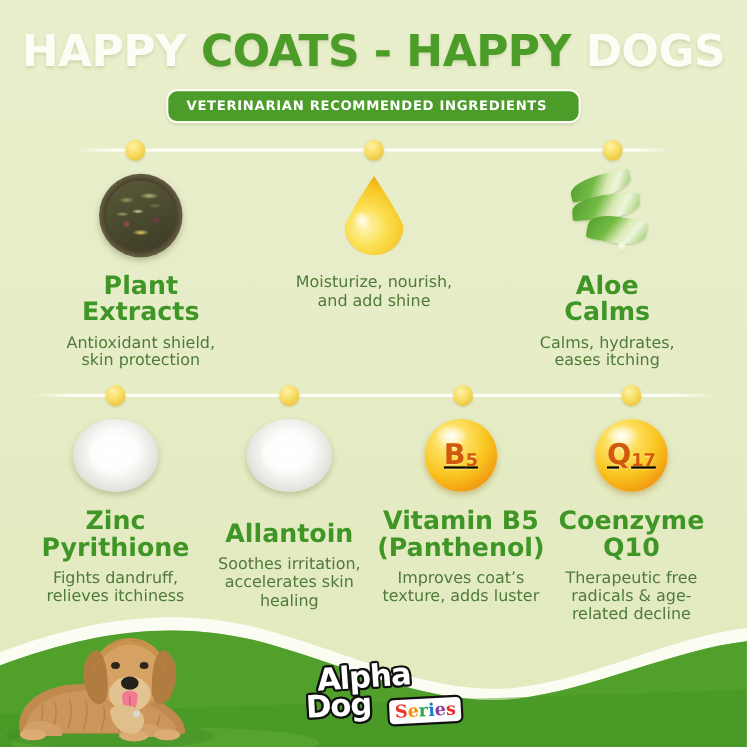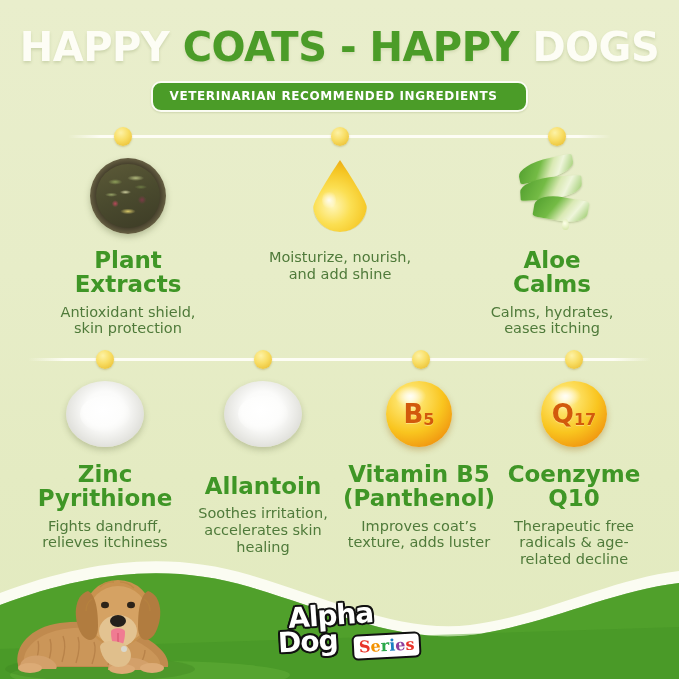--- a/index.html
+++ b/index.html
@@ -109,21 +109,21 @@
   }
   .powder:after{
     content:"";position:absolute;left:18%;top:22%;width:64%;height:56%;border-radius:50%;
     background:radial-gradient(ellipse at 46% 40%,#ffffff 0%,#fdfdfc 50%,rgba(240,240,236,.4) 80%,transparent 100%);
   }
 
   .pill{
     width:66px;height:66px;border-radius:50%;position:relative;
     background:radial-gradient(circle at 36% 28%,#fff8c4 0%,#fde061 22%,#f9c51f 52%,#f0930f 82%,#e07a08 100%);
     box-shadow:0 3px 6px rgba(160,110,20,.38);
-    display:flex;align-items:center;justify-content:center;
+    display:flex;align-items:center;justify-content:center;text-decoration:underline;
   }
   .pill:before{
     content:"";position:absolute;left:14%;top:8%;width:46%;height:30%;border-radius:50%;
     background:radial-gradient(ellipse,rgba(255,255,255,.9) 0%,rgba(255,255,255,0) 72%);
   }
   .pill span{
     position:relative;color:#d2590c;font-weight:bold;
     font-family:"DejaVu Sans", sans-serif;font-size:26px;line-height:1;
     text-shadow:0 1px 0 rgba(255,240,180,.5);
   }

